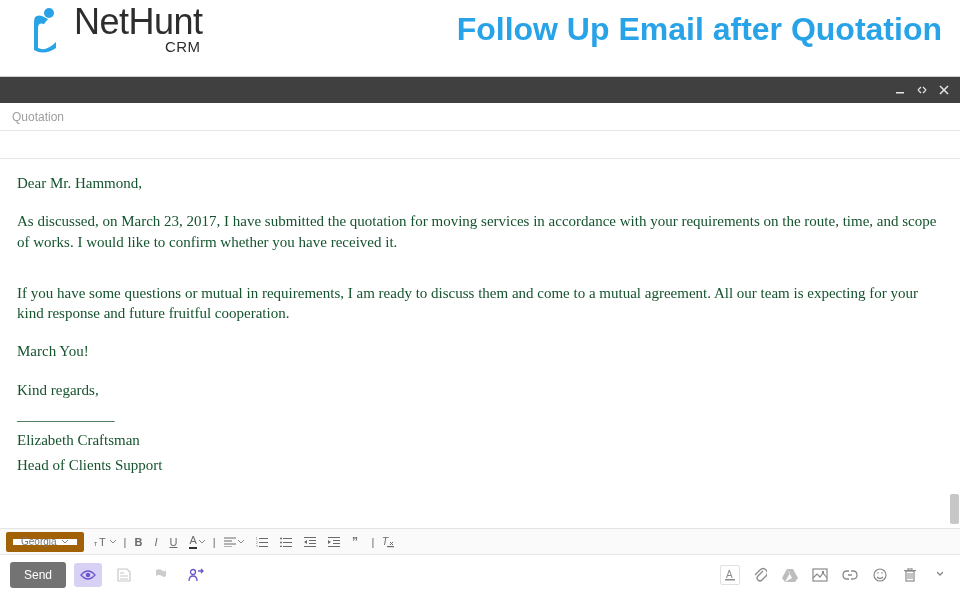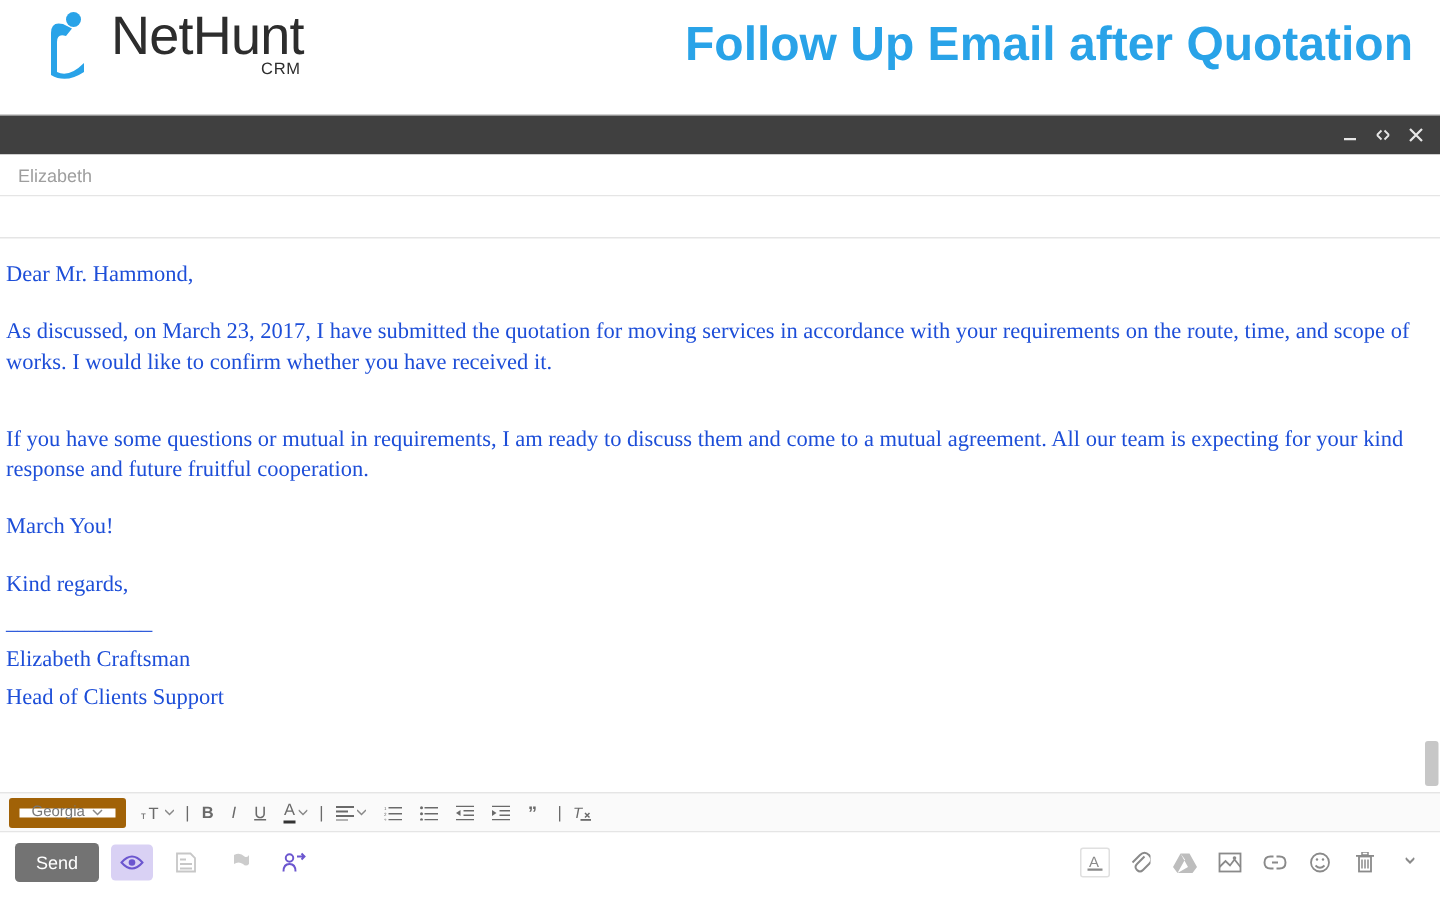--- a/index.html
+++ b/index.html
@@ -24,21 +24,21 @@
   }
   .logo-text {
     font-family: Arial, sans-serif;
     font-size: 36px;
     letter-spacing: -0.5px;
     line-height: 1;
     color: #2d2d2d;
     font-weight: 400;
   }
   .logo-sub {
-    font-size: 11px;
+    font-size: 15px;
     color: #2d2d2d;
     letter-spacing: 0.5px;
     display: block;
     text-align: right;
     margin-top: -2px;
     padding-right: 2px;
   }
   .page-title {
     font-size: 32px;
     font-weight: 700;
@@ -76,25 +76,25 @@
     font-size: 12px;
     color: #9e9e9e;
   }
   .subject {
     height: 28px;
     background: #fff;
     border-bottom: 1px solid #e5e5e5;
   }
   .body-area {
     height: 370px;
-    padding: 14px 16px 10px 4px;
+    padding: 14px 16px 10px 17px;
     font-family: Georgia, 'Times New Roman', serif;
     font-size: 15px;
     line-height: 1.35;
-    color: #1d4ed8;
+    color: #14532d;
     overflow: hidden;
     border-bottom: 1px solid #e5e5e5;
     position: relative;
   }
   .body-area p { margin: 0 0 5px 0; }
   .body-area .para { margin-bottom: 5px; }
   .scrollbar {
     position: absolute;
     right: 0;
     top: 0;
@@ -209,21 +209,21 @@
         </svg>
     </span>
     <span class="win-btn">
       <svg width="10" height="10" viewBox="0 0 10 10">
           <path d="M1 1 L9 9 M9 1 L1 9" stroke="currentColor" stroke-width="1.5"></path>
         </svg>
     </span>
   </div>
 
   <div class="recipients">
-    <span>Elizabeth</span>
+    <span>Quotation</span>
   </div>
 
   <div class="subject"></div>
 
   <div class="body-area">
     <p class="para">Dear Mr. Hammond,</p>
     <p style="height:8px"></p>
     <p class="para">As discussed, on March 23, 2017, I have submitted the quotation for moving services in accordance with your requirements on the route, time, and scope of works. I would like to confirm whether you have received it.</p>
     <p style="height:8px"></p>
     <p style="height:8px"></p>

